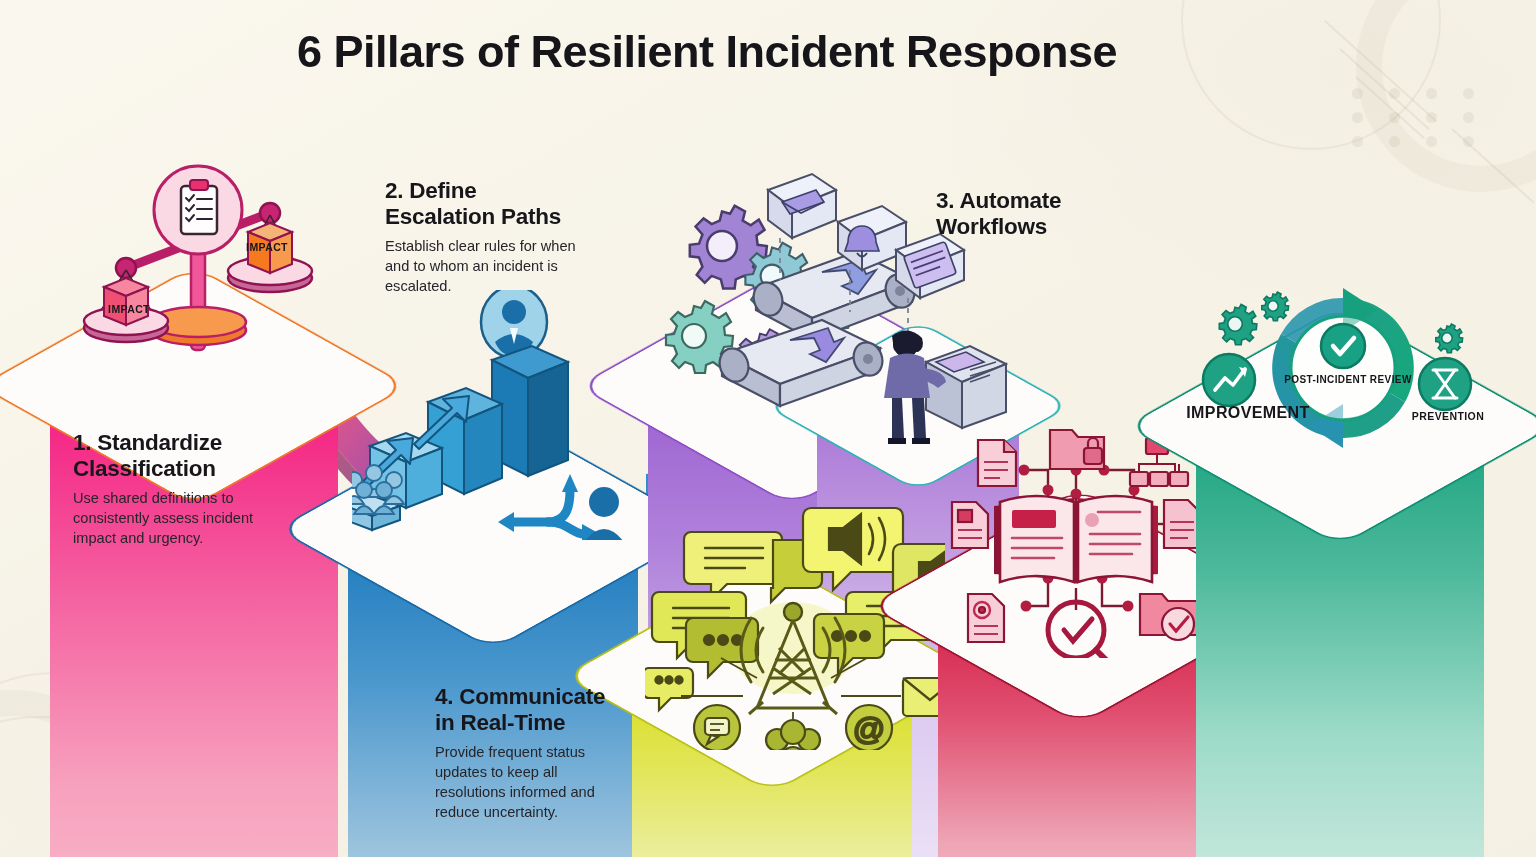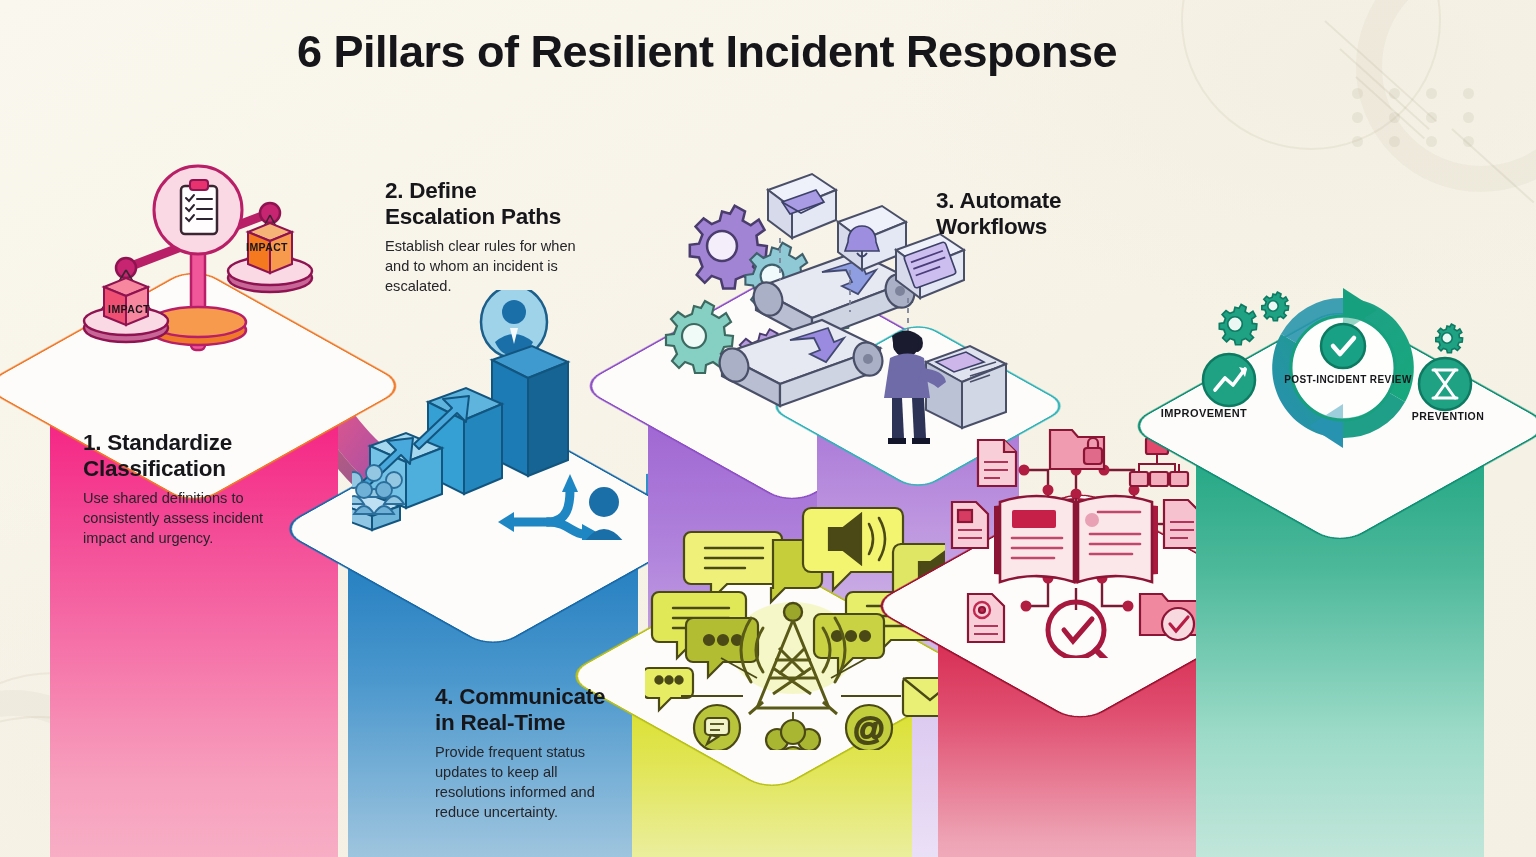--- a/index.html
+++ b/index.html
@@ -225,21 +225,21 @@
 
     <g>
       <polygon points="190,82 212,73 234,82 212,91" fill="#f6b377" stroke="#8e1350" stroke-width="2"></polygon>
       <polygon points="190,82 190,114 212,123 212,91" fill="#f4791f" stroke="#8e1350" stroke-width="2"></polygon>
       <polygon points="234,82 234,114 212,123 212,91" fill="#f79a4d" stroke="#8e1350" stroke-width="2"></polygon>
     </g>
   </svg>
   <div class="chip" style="left:94px; top:283px; width:70px; height:14px;margin-top:19px;">IMPACT</div>
   <div class="chip" style="left:232px; top:240px; width:70px; height:14px;">IMPACT</div>
 
-  <div class="block" style="left:83px; top:430px; width:215px;">
+  <div class="block" style="left:73px; top:430px; width:215px;">
     <h2><span>1. Standardize</span><br>
         <span>Classification</span></h2>
     <p>Use shared definitions to consistently assess incident impact and urgency.</p>
   </div>
 
   <div class="platform" style="left:342px; top:378px; width:302px; height:302px;">
     <div class="slab-body" style="left:6px; top:151px; width:290px; height:500px;
                 background:linear-gradient(180deg,#1b79bd 0%,#4a97cd 30%,#9dc4de 65%,#d4e4ef 100%);"></div>
     <div class="slab-top" style="box-shadow:0 0 0 2.5px #1769a8;"></div>
   </div>
@@ -741,17 +741,17 @@
     </g>
     <g transform="translate(252,50) scale(0.4)">
       <use href="#gearShape" fill="#1fa184" stroke="#0d7a62" stroke-width="4"></use>
       <circle r="13" fill="#eaf7f2" stroke="#0d7a62" stroke-width="4"></circle>
     </g>
   </svg>
 
   <div class="chip" style="left:1283px; top:364px; width:130px; height:32px; flex-direction:column; line-height:1.2; font-size:10px;">
     <span style="text-align:center;">POST-INCIDENT REVIEW</span>
   </div>
-  <div class="chip" style="left:1156px; top:405px; width:96px; height:16px; font-size:11px;">IMPROVEMENT</div>
+  <div class="chip" style="left:1200px; top:405px; width:96px; height:16px; font-size:16px;">IMPROVEMENT</div>
   <div class="chip" style="left:1404px; top:408px; width:88px; height:16px; font-size:10.5px;text-align:center;">PREVENTION</div>
 
 
 </div>
 
 </body></html>

